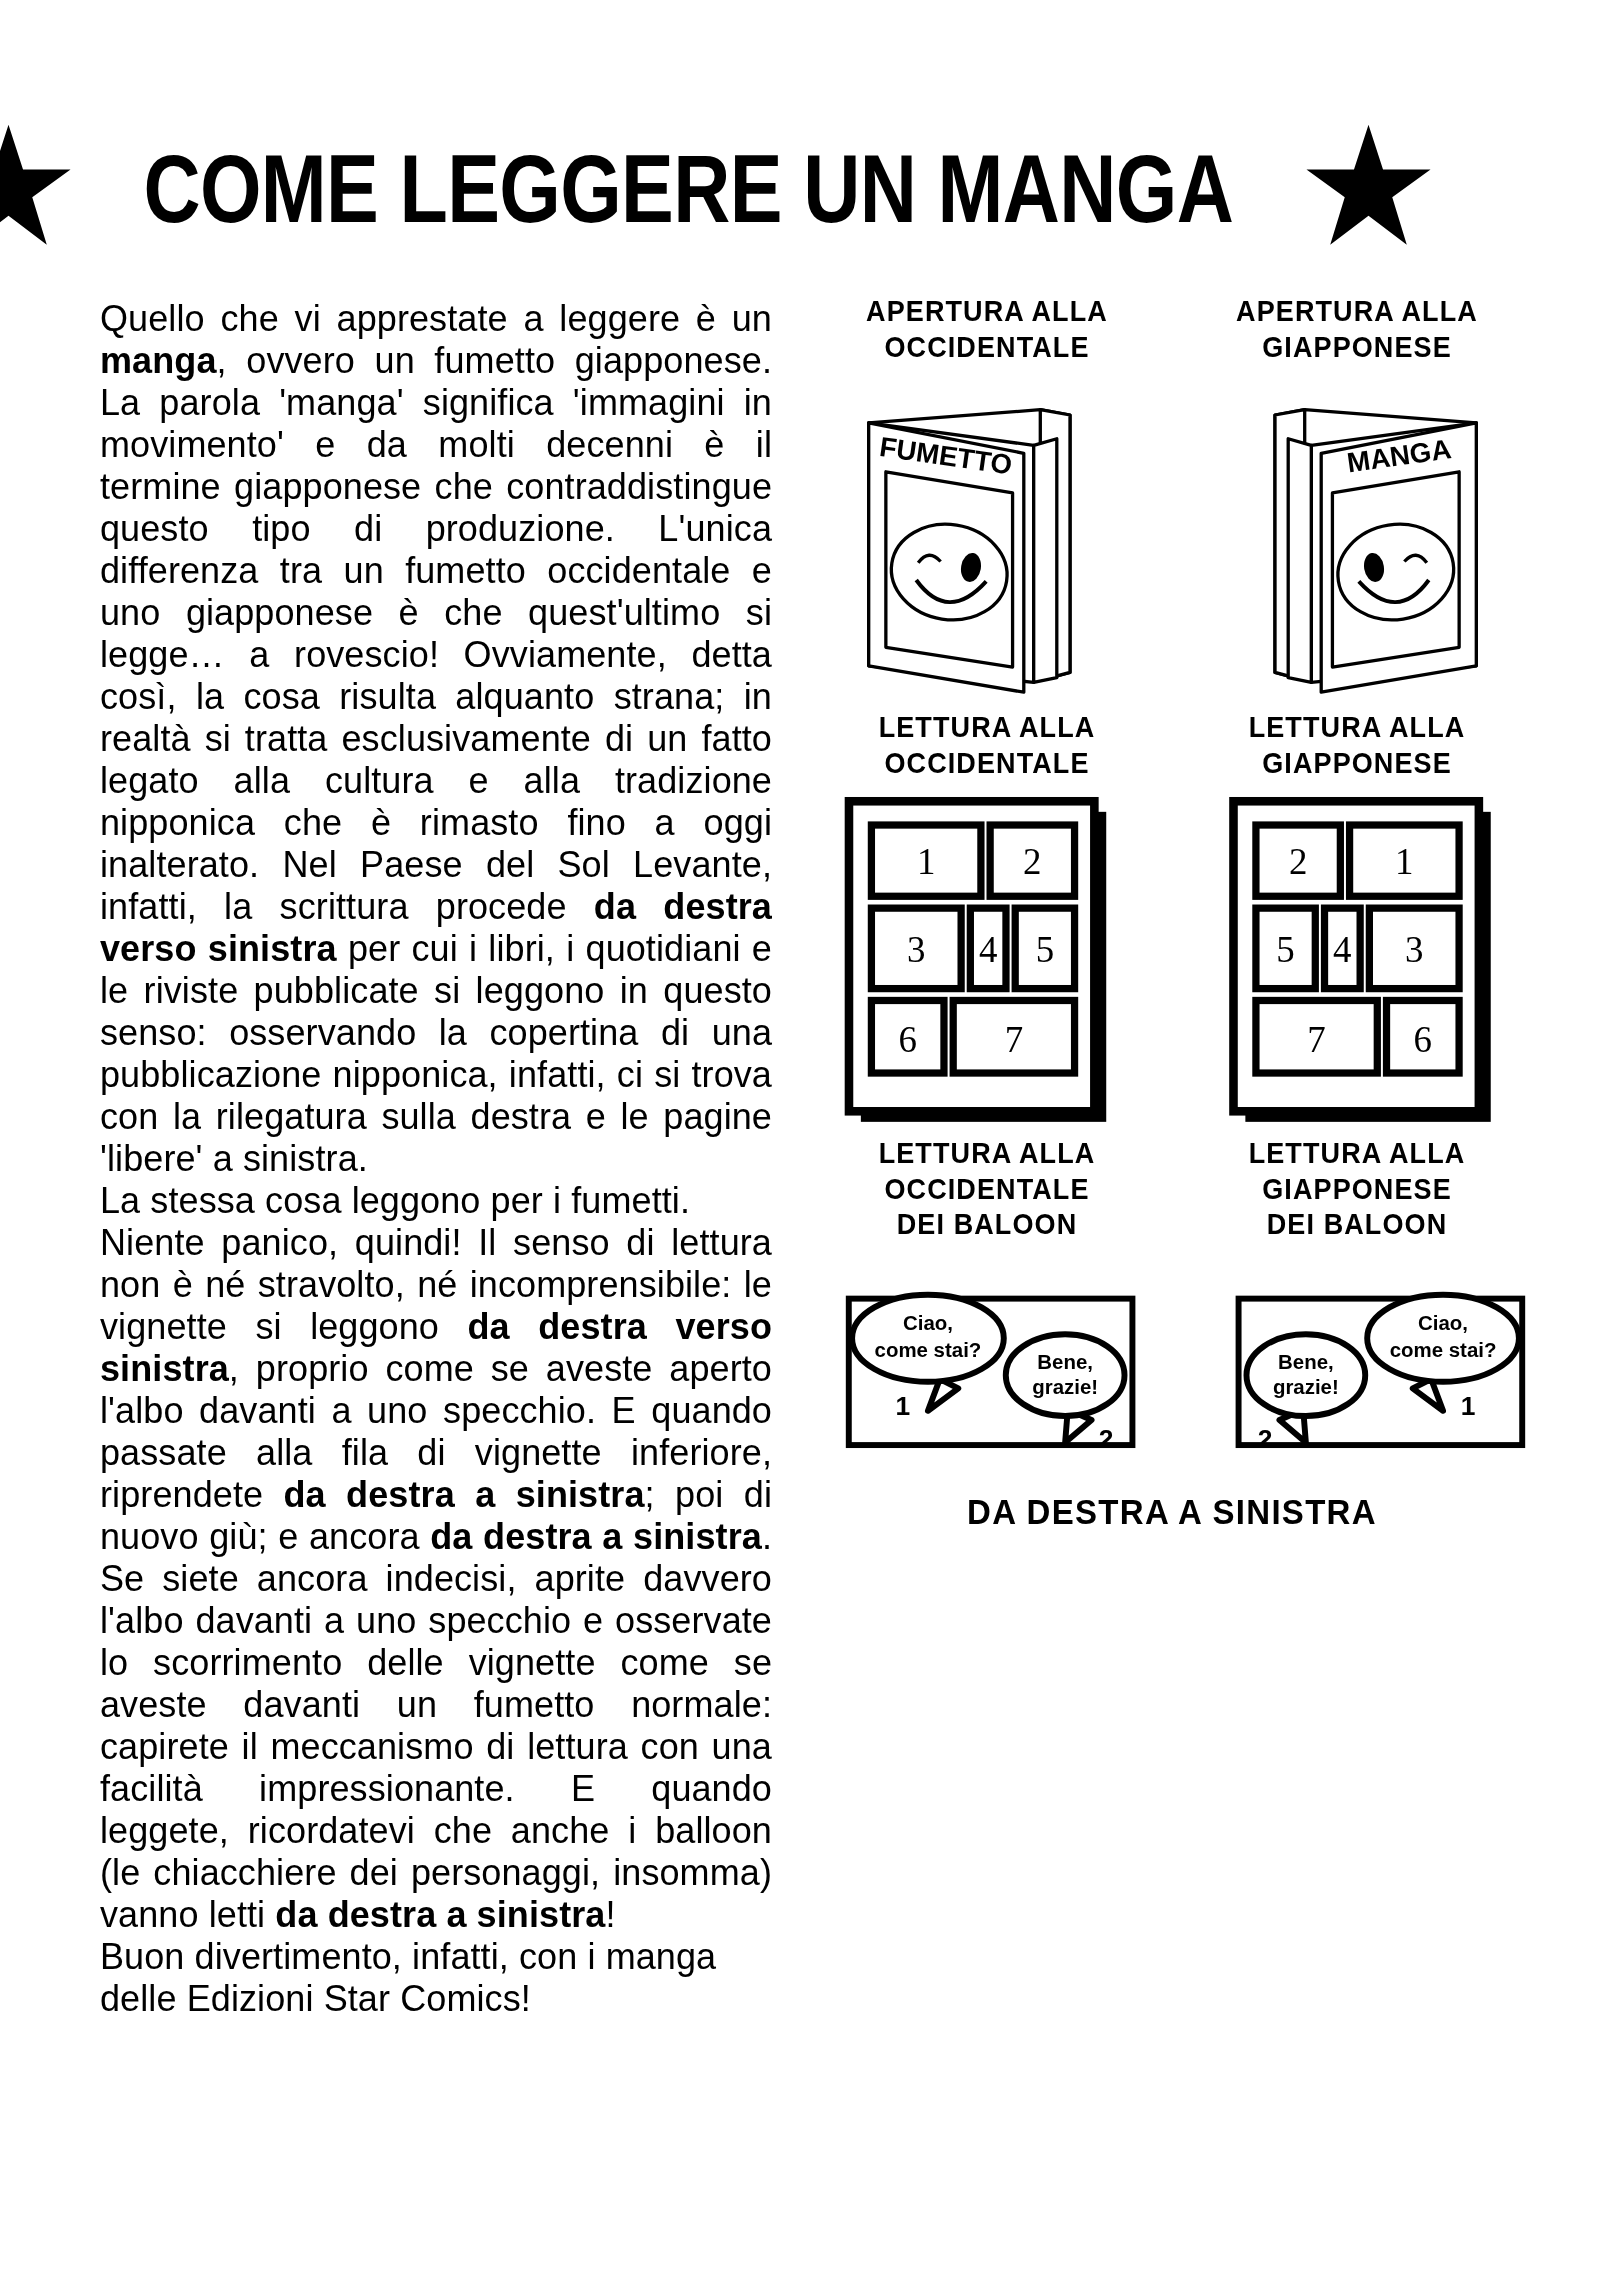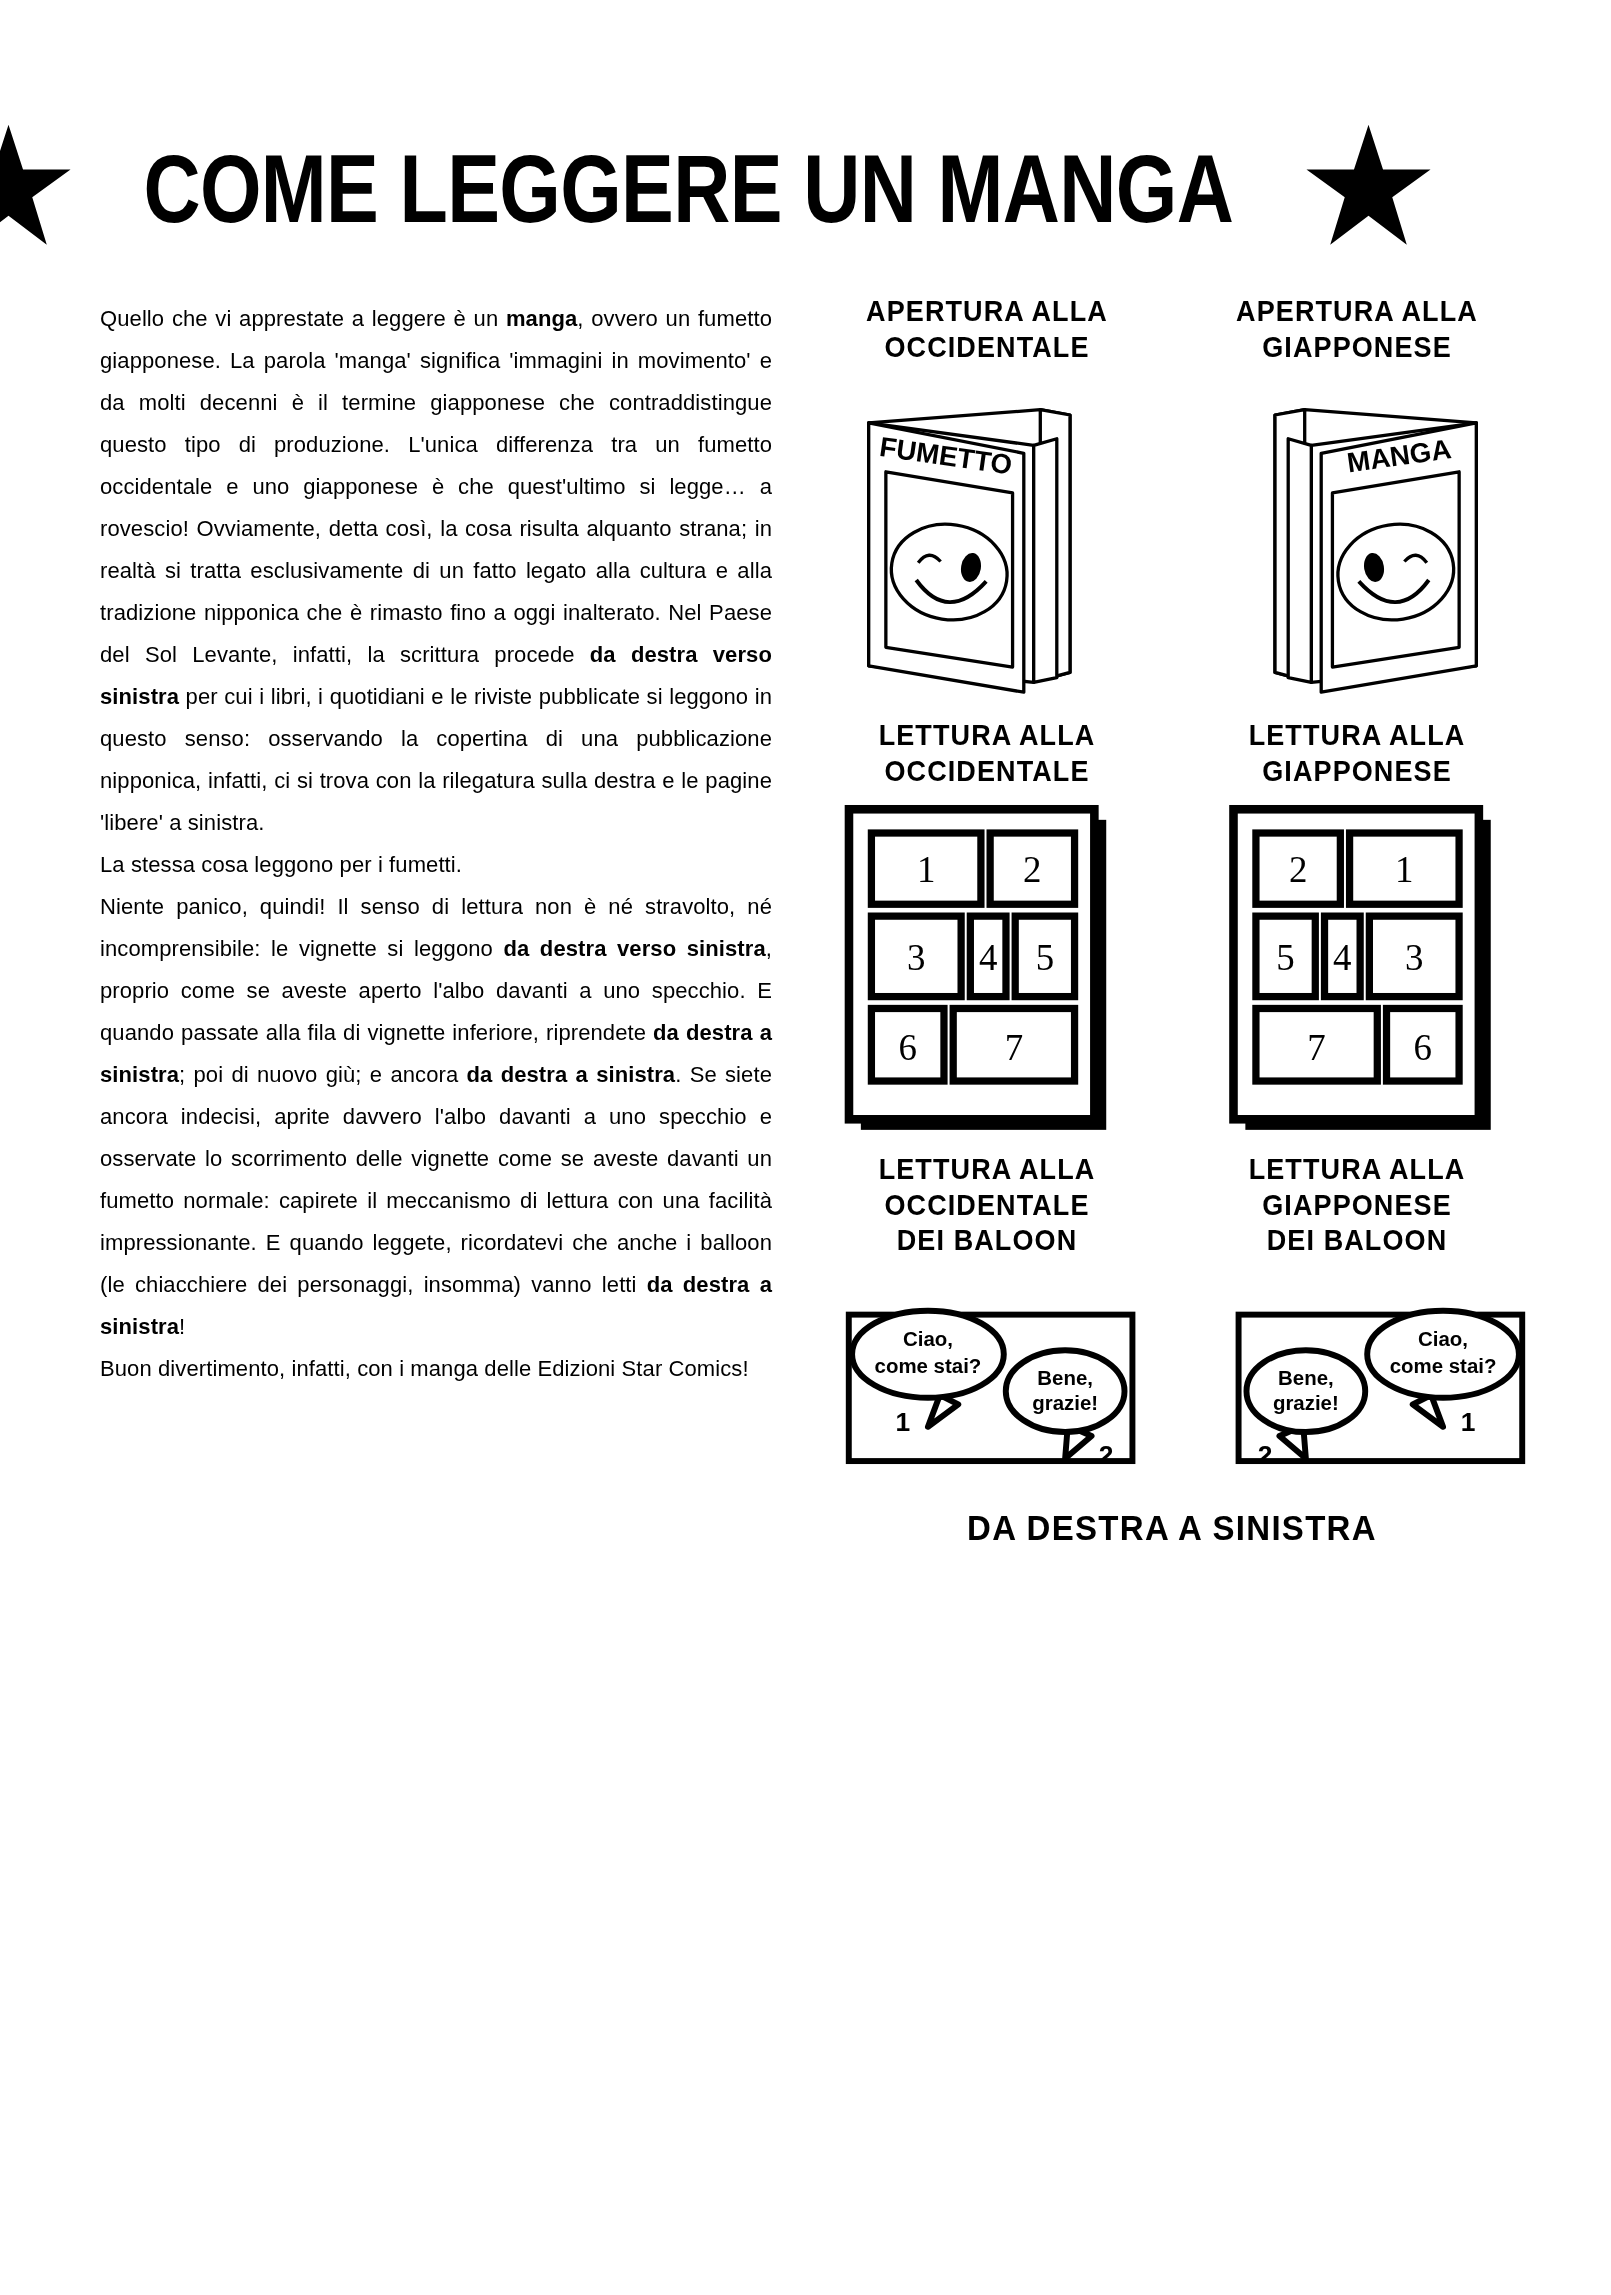--- a/index.html
+++ b/index.html
@@ -45,21 +45,21 @@
     font-stretch: condensed;
   }
 
   
   .article {
     position: absolute;
     left: 100px;
     top: 298px;
     width: 672px;
     font-family: "Liberation Sans", sans-serif;
-    font-size: 22px;
+    font-size: 36px;
     line-height: 42px;
     text-align: justify;
     font-weight: 400;
     letter-spacing: 0.1px;
   }
   .article p { margin: 0; }
   .article b { font-weight: bold; }
   .article .nojust { text-align: left; }
 
   
@@ -116,21 +116,21 @@
   .bottom-head {
     width: 740px;
     text-align: center;
     font-weight: bold;
     font-size: 33px;
     letter-spacing: 1.3px;
     margin-top: 36px;
     transform: scaleY(1.08);
   }
 
-  .cap-row { margin-top: 9px; }
+  .cap-row { margin-top: 1px; }
   .cap3 { line-height: 33px; }
 </style>
 </head>
 <body>
 
 <div class="title-bar">
   <span class="star">
     <svg viewBox="0 0 100 100" xmlns="http://www.w3.org/2000/svg">
       <polygon fill="#000" points="50,2 61,36 97,36 68,57 79,93 50,71 21,93 32,57 3,36 39,36"></polygon>
     </svg>

